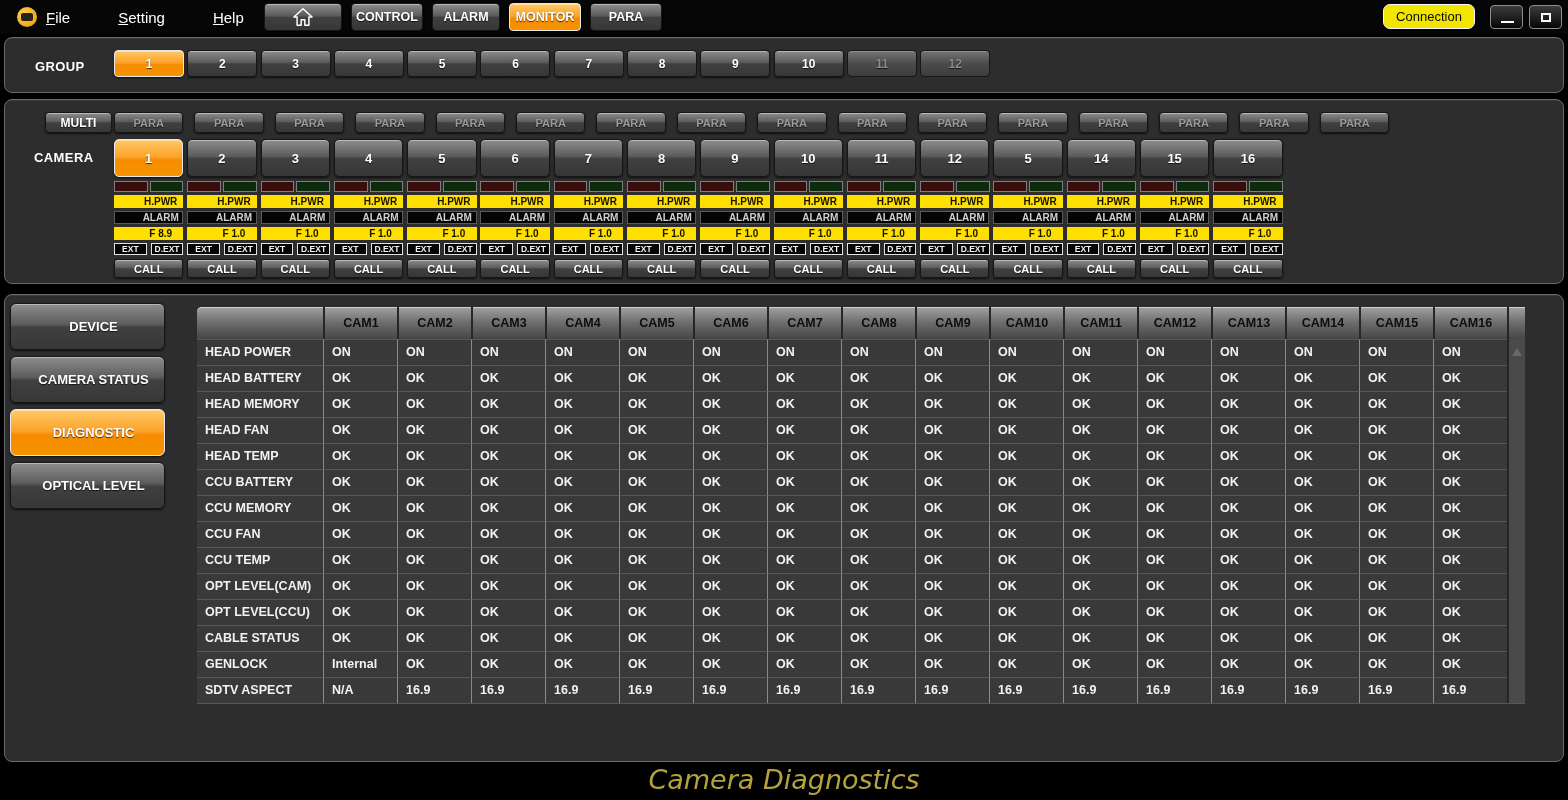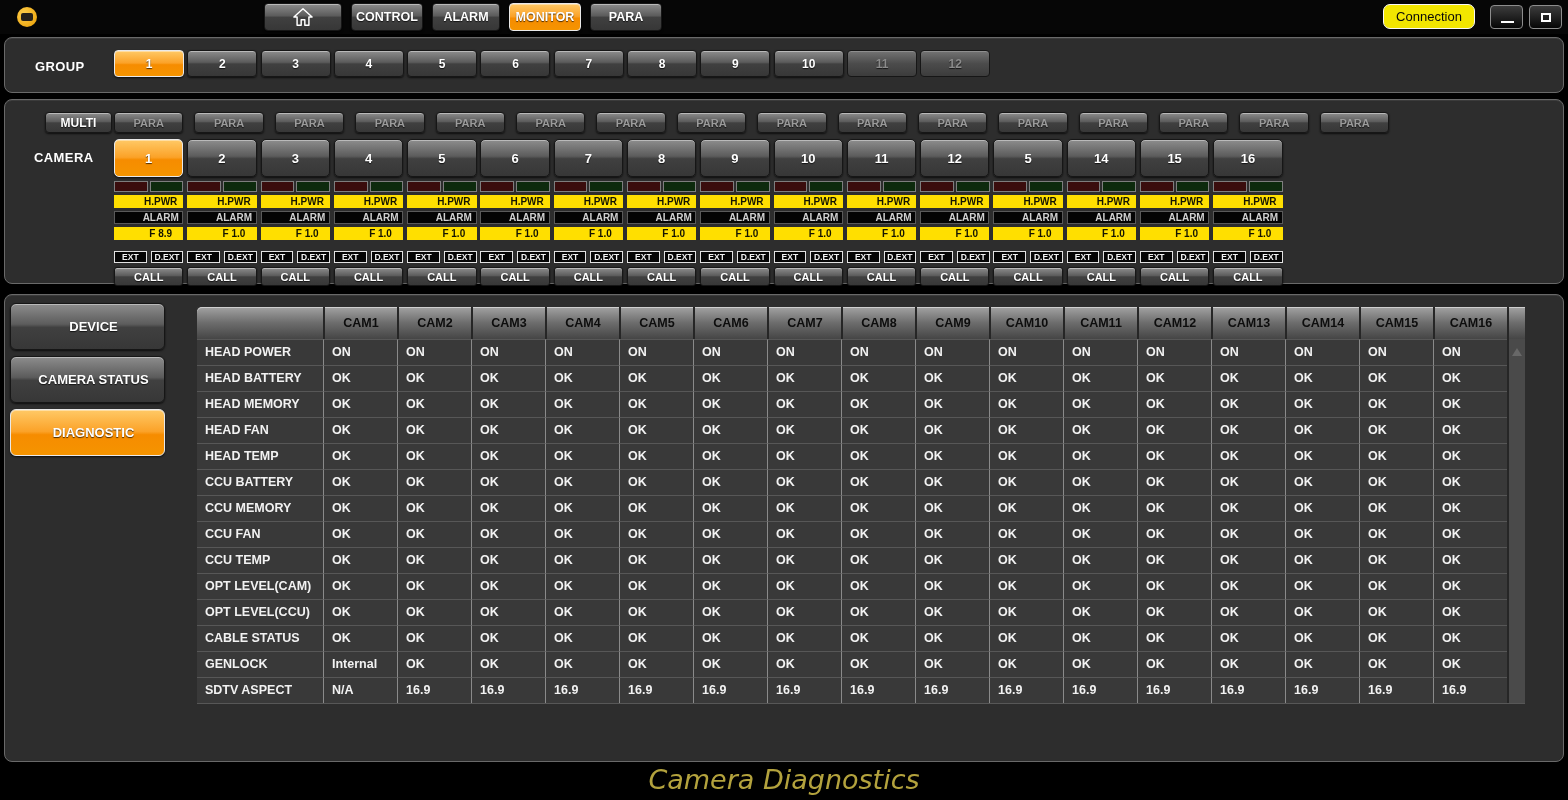--- a/index.html
+++ b/index.html
@@ -61,21 +61,21 @@
   .cam-col { display:flex; flex-direction:column; }
   .cambtn { height:38px; font-size:13px; border-radius:5px; }
   .led-row { margin-top:4px; display:flex; gap:2px; height:11px; }
   .led { flex:1; border:1px solid #7e7e7e; }
   .led-red   { background:#3a0d0d; }
   .led-green { background:#0d2a0d; }
   .ind { margin-top:3px; height:13px; line-height:13px; text-align:center;
          font-size:10px; font-weight:bold;padding-left:24px; }
   .ind-yellow { background:#ffdf00; color:#151500; }
   .ind-black  { background:#040404; color:#cfcfcf; border:1px solid #5a5a5a; line-height:11px; }
-  .ext-row { margin-top:11px; display:flex; gap:4px; }
+  .ext-row { margin-top:3px; display:flex; gap:4px; }
   .extbox { flex:1; height:12px; line-height:10px; border:1px solid #e2e2e2; background:#050505;
             color:#f2f2f2; font-size:8.5px; font-weight:bold; text-align:center; }
   .call-btn { margin-top:4px; height:19px; font-size:11px; border-radius:3px; }
 
   
   .sidebar { position:absolute; left:5px; top:8px; width:155px; display:flex; flex-direction:column; gap:6px; }
   .side-btn { height:47px; font-size:13px; border-radius:6px;padding-left:12px; }
 
   
   .table-wrap { position:absolute; left:192px; top:12px; width:1328px; background:#333; }
@@ -103,20 +103,28 @@
 </head>
 <body>
 
 <div class="stage">
 
   <header class="titlebar">
     <span class="logo">
         <span class="logo-in"></span>
       </span>
 
+    <nav class="menus">
+
+        <span class="menu-item">File</span>
+
+        <span class="menu-item">Setting</span>
+
+        <span class="menu-item">Help</span>
+      </nav>
 
     <div class="navbtns">
       <button class="gbtn navbtn home-btn">
         <svg width="22" height="20" viewBox="0 0 24 22">
           <path d="M12 2 L2 11 H5.5 V20 H10 V14 H14 V20 H18.5 V11 H22 Z" fill="none" stroke="#ffffff" stroke-width="1.6" stroke-linejoin="round"></path>
         </svg>
       </button>
       <div style="display:flex;gap:9px;">
 
           <button class="gbtn navbtn nav-txt">CONTROL</button>
@@ -469,20 +477,21 @@
 
   <section class="panel main-panel">
     <div class="sidebar">
 
         <button class="gbtn side-btn">DEVICE</button>
 
         <button class="gbtn side-btn">CAMERA STATUS</button>
 
         <button class="gbtn side-btn active">DIAGNOSTIC</button>
 
+        <button class="gbtn side-btn">OPTICAL LEVEL</button>
       </div>
 
     <div class="table-wrap">
       <div class="trow thead">
         <div class="th corner"></div>
 
           <div class="th">CAM1</div>
 
           <div class="th">CAM2</div>
 

